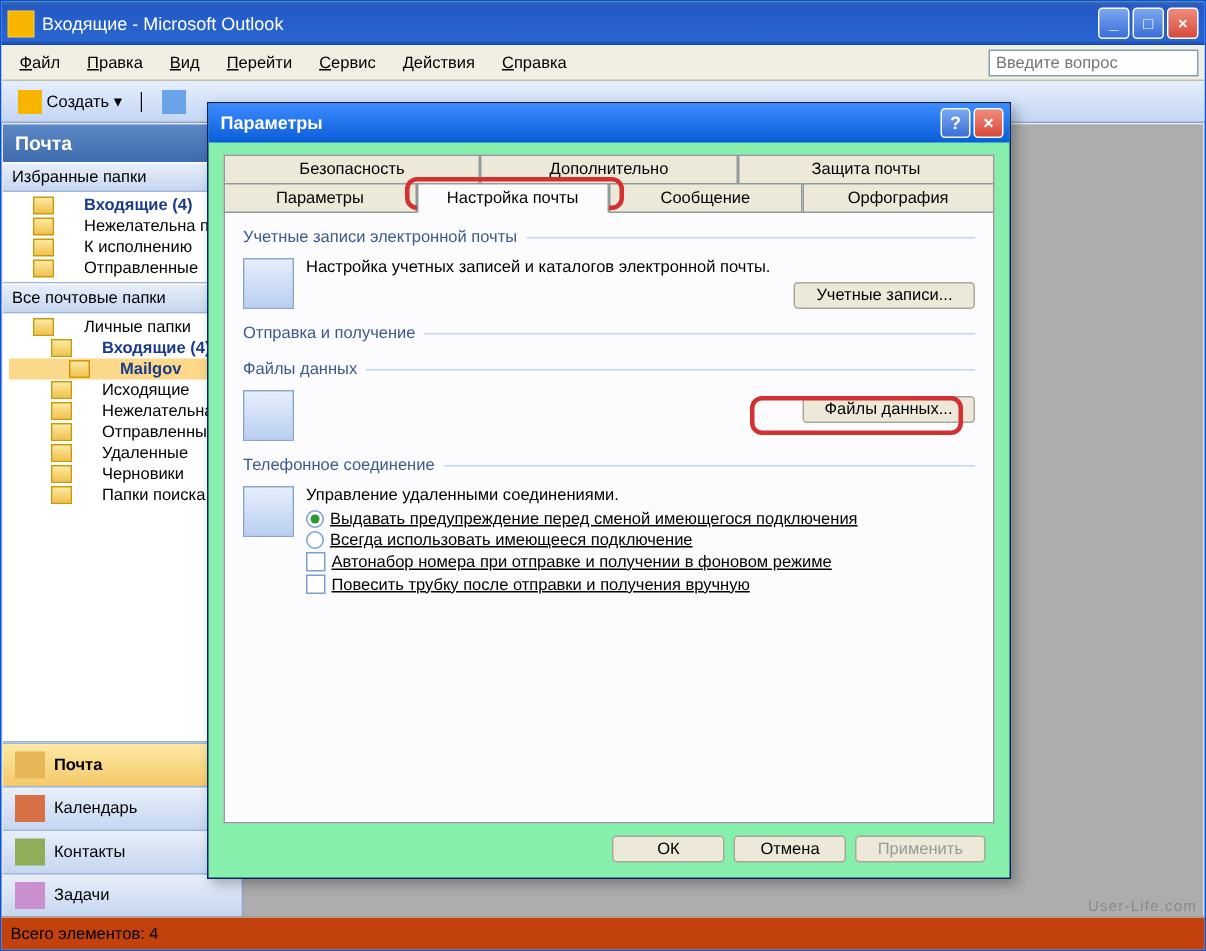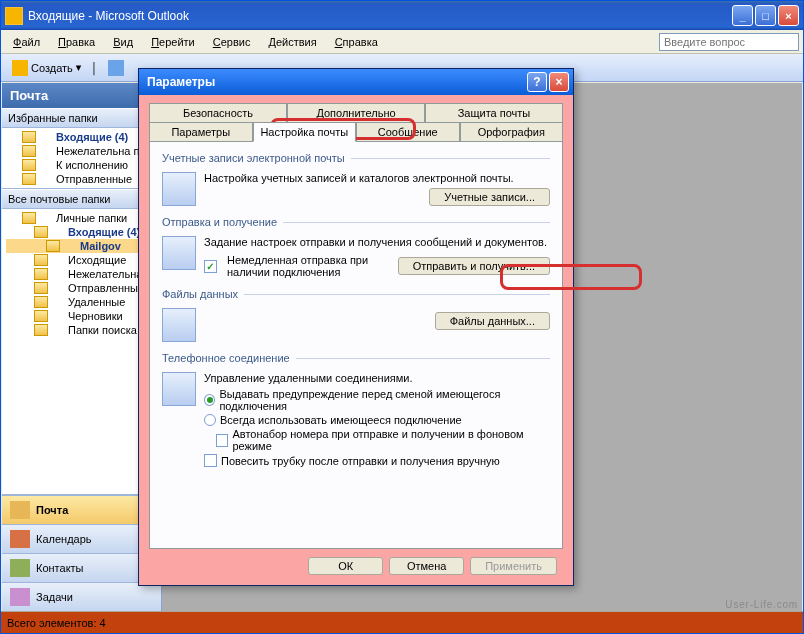--- a/index.html
+++ b/index.html
@@ -39,21 +39,21 @@
   .nav-btns { margin-top:auto; }
   .nav-btn { display:flex; align-items:center; gap:6px; padding:5px 8px; border-top:1px solid #9fb6dc; background:linear-gradient(#e8eff9,#c5d6f0);}
   .nav-btn.active{ background:linear-gradient(#fde9a4,#f4c96a); font-weight:bold;}
   .nbicon{ width:20px; height:18px; background:#d97a00; }
 
   .reading { flex:1; background:#adadad; color:#fff; padding:8px; font-size:11px; }
 
   .statusbar{ position:absolute; bottom:0; left:0; right:0; height:22px; background:#c2410c; border-top:1px solid #aca899; font-size:11px; display:flex; align-items:center; padding:0 6px;}
 
   
-  .dialog { position:absolute; left:138px; top:68px; width:436px; height:518px; background:#fca5a5; border:1px solid #0a246a; box-shadow: 3px 3px 8px rgba(0,0,0,.3);}
+  .dialog { position:absolute; left:138px; top:68px; width:536px; height:518px; background:#86efac; border:1px solid #0a246a; box-shadow: 3px 3px 8px rgba(0,0,0,.3);}
   .dlg-title { height:26px; background:linear-gradient(#3d8bff,#0a5dd8); color:#fff; display:flex; align-items:center; padding:0 4px; font-size:12px; font-weight:bold;}
   .dlg-title .t{ flex:1; padding-left:4px;}
   .dlg-help{ width:20px;height:20px;background:linear-gradient(#7ba7f0,#3b6fd8); border:1px solid #fff; border-radius:3px; color:#fff; display:flex;align-items:center;justify-content:center; font-size:12px; margin-right:2px;}
   .dlg-close{ width:20px;height:20px;background:linear-gradient(#f08b7b,#d84a3b); border:1px solid #fff; border-radius:3px;color:#fff;display:flex;align-items:center;justify-content:center;font-weight:bold;}
 
   .dlg-body{ padding:8px 10px 0 10px; font-size:11px; height:calc(100% - 26px); display:flex; flex-direction:column;}
   .tabs-row{ display:flex; gap:0;justify-content:center; }
   .tabs-row.bottom{ margin-top:-1px; }
   .tab{ flex:1; text-align:center; padding:3px 0; background:#ece9d8; border:1px solid #919b9c; border-bottom:1px solid #919b9c; font-size:11px; position:relative; }
   .tab.active{ background:#fcfcfe; border-bottom:1px solid #fcfcfe; z-index:2; }
@@ -64,21 +64,21 @@
   .tab-page{ flex:1; background:#fcfcfe; border:1px solid #919b9c; border-top:none; padding:10px 12px; }
   .group{ margin-bottom:10px; }
   .group-title{ color:#3b5a8a; padding-bottom:2px; margin-bottom:6px; display:flex; align-items:center; }
   .group-title::after{ content:""; flex:1; height:1px; background:#c6d3e7; margin-left:6px;}
   .grp-body{ display:flex; gap:8px; }
   .grp-icon{ width:34px; height:34px; background:linear-gradient(#e6effc,#b9cef0); border:1px solid #8aa6d6; flex-shrink:0;}
   .grp-text{ flex:1; }
   .grp-btns{ text-align:right; margin-top:4px;}
   .btn{ padding:2px 14px; font-size:11px; background:#ece9d8; border:1px solid #aca899; border-radius:3px; min-width:75px; }
   .btn:disabled{ color:#999;}
-  .chk-row{ display:flex; align-items:center; gap:4px; margin:2px 0 2px 44px;}
+  .chk-row{ display:flex; align-items:center; gap:4px; margin:2px 0 2px 44px;text-decoration:underline;}
   .chk{ width:13px; height:13px; border:1px solid #7a9fd4; background:#fff; display:flex; align-items:center; justify-content:center; font-size:10px; color:#2a9a2a; font-weight:bold;}
   .radio{ width:12px;height:12px; border:1px solid #7a9fd4; border-radius:50%; background:#fff; display:flex; align-items:center; justify-content:center;}
   .radio.checked::after{ content:""; width:6px;height:6px;background:#2a9a2a;border-radius:50%;}
   .send-recv-row{ display:flex; align-items:center; gap:10px; margin-left:44px;}
 
   .dlg-btns{ display:flex; justify-content:flex-end; gap:6px; padding:8px 6px 10px 0;align-items:flex-end;}
   .watermark{ position:absolute; right:6px; bottom:24px; font-size:10px; color:#8a8a8a; letter-spacing:.08em;}
 </style>
 </head>
 <body>
@@ -236,31 +236,20 @@
           <div class="grp-icon"></div>
           <div class="grp-text">
             <div>Настройка учетных записей и каталогов электронной почты.</div>
             <div class="grp-btns"><button class="btn">Учетные записи...</button></div>
           </div>
         </div>
       </div>
 
       <div class="group">
         <div class="group-title">Отправка и получение</div>
-        <div class="grp-body">
-          <div class="grp-icon"></div>
-          <div class="grp-text">
-            <div>Задание настроек отправки и получения сообщений и документов.</div>
-            <div class="send-recv-row" style="margin-left:0; margin-top:6px;">
-              <span class="chk">✓</span>
-              <span style="flex:1">Немедленная отправка при наличии подключения</span>
-              <button class="btn">Отправить и получить...</button>
-            </div>
-          </div>
-        </div>
       </div>
 
       <div class="group">
         <div class="group-title">Файлы данных</div>
         <div class="grp-body">
           <div class="grp-icon"></div>
           <div class="grp-text">
             <div class="grp-btns"><button class="btn">Файлы данных...</button></div>
           </div>
         </div>
@@ -273,21 +262,21 @@
           <div class="grp-text">
             <div>Управление удаленными соединениями.</div>
             <div class="chk-row" style="margin-left:0; margin-top:4px;">
                 <span class="radio checked"></span>
                 <span>Выдавать предупреждение перед сменой имеющегося подключения</span>
               </div>
             <div class="chk-row" style="margin-left:0">
                 <span class="radio"></span>
                 <span>Всегда использовать имеющееся подключение</span>
               </div>
-            <div class="chk-row" style="margin-left:12px">
+            <div class="chk-row" style="margin-left:0">
                 <span class="chk"></span>
                 <span>Автонабор номера при отправке и получении в фоновом режиме</span>
               </div>
             <div class="chk-row" style="margin-left:0">
                 <span class="chk"></span>
                 <span>Повесить трубку после отправки и получения вручную</span>
               </div>
           </div>
         </div>
       </div>

